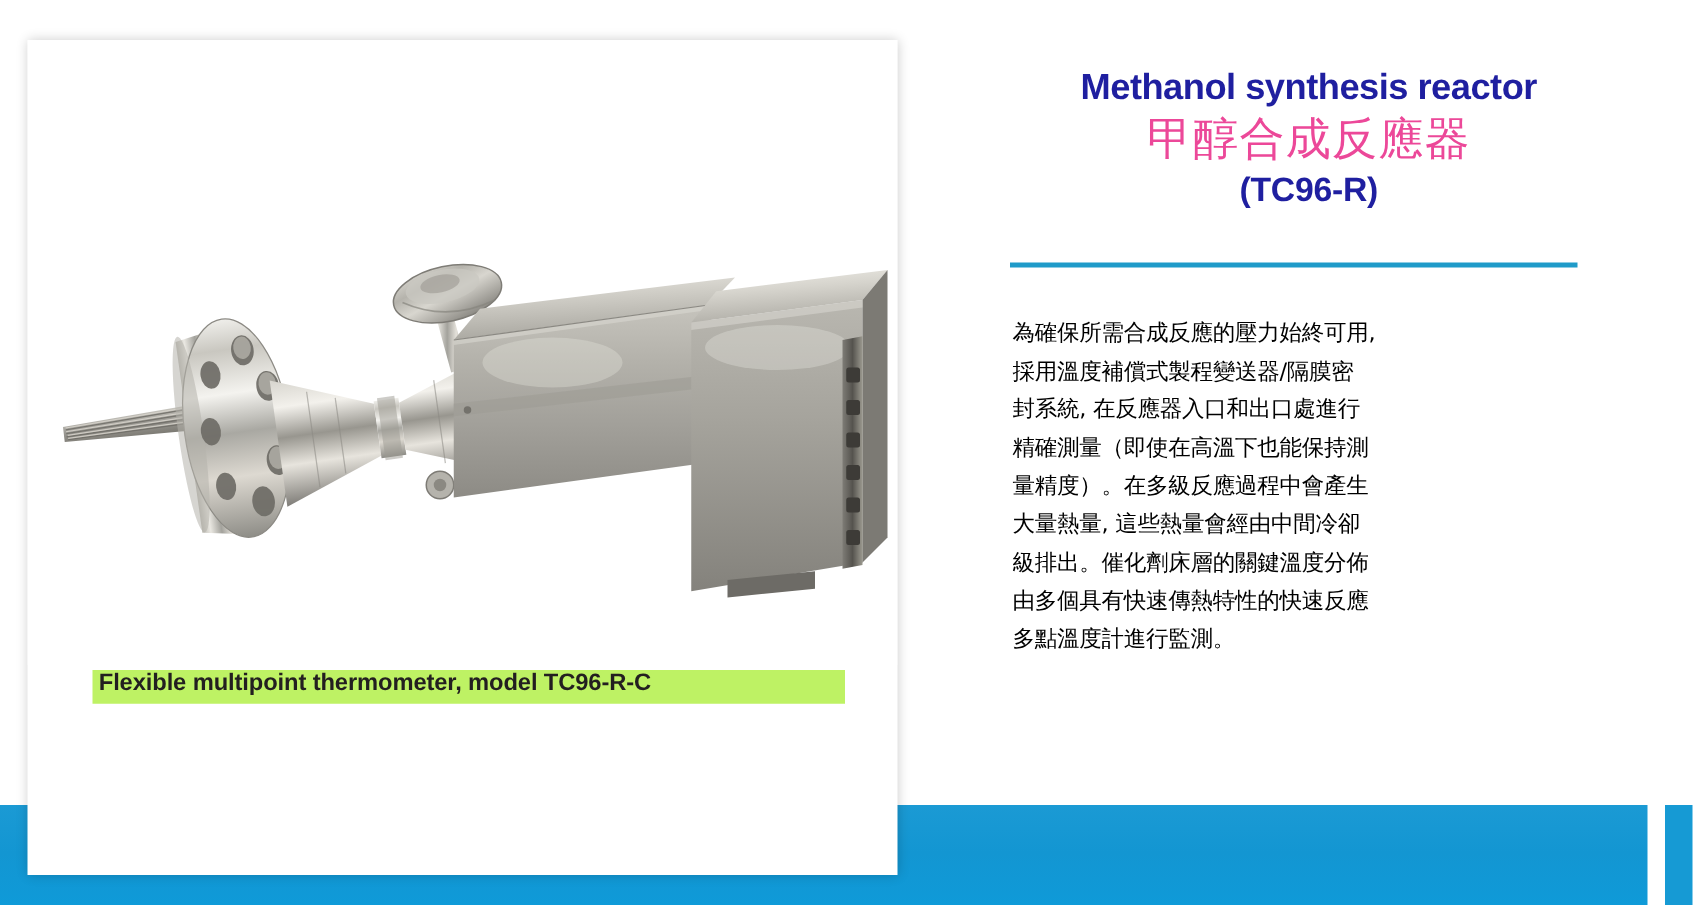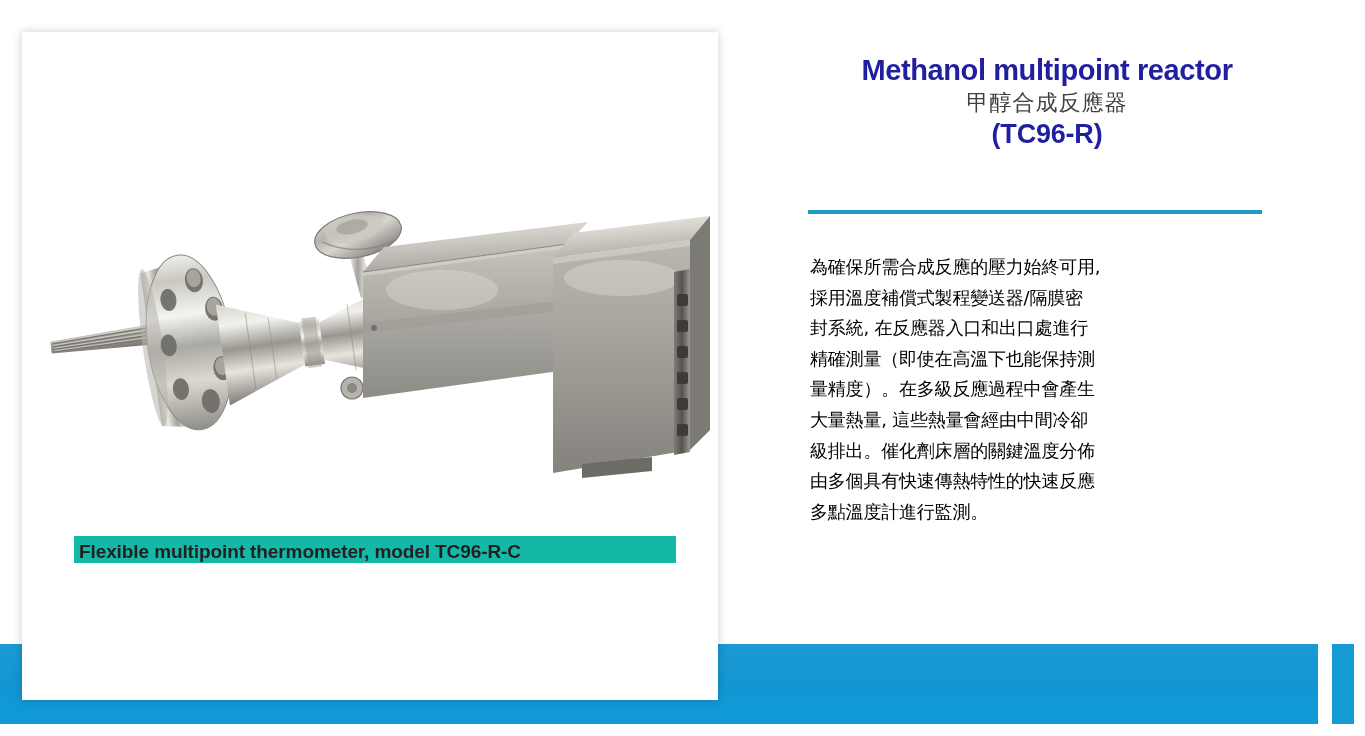--- a/index.html
+++ b/index.html
@@ -70,23 +70,23 @@
   }
   .photo-svg { display: block; }
 
   
   .caption-box {
     position: absolute;
     left: 52px;
     top: 504px;
     width: 602px;
     height: 27px;
-    background: #14b8a6;
+    background: #bef264;
     display: flex;
-    align-items: flex-end;
+    align-items: flex-start;
   }
   .caption-text {
     font-size: 19px;
     font-weight: bold;
     color: #231f20;
     letter-spacing: -0.1px;
     padding-left: 5px;
     white-space: nowrap;
     font-family: "Liberation Sans", "DejaVu Sans", sans-serif;
   }
@@ -105,23 +105,23 @@
   }
   .title-en {
     font-size: 29px;
     font-weight: bold;
     color: #1f1fa0;
     line-height: 1.26;
     letter-spacing: -0.4px;
     font-family: "Liberation Sans", "DejaVu Sans", sans-serif;
   }
   .title-zh {
-    font-size: 22px;
+    font-size: 36px;
     font-weight: normal;
-    color: #404040;
+    color: #ec4899;
     line-height: 1.30;
     letter-spacing: 1px;
     font-family: "DejaVu Sans", "Liberation Sans", sans-serif;
   }
   .title-code {
     font-size: 27px;
     font-weight: bold;
     color: #1f1fa0;
     line-height: 1.30;
     letter-spacing: -0.2px;
@@ -338,21 +338,21 @@
       </svg>
     </div>
 
     <div class="caption-box">
       <span class="caption-text">Flexible multipoint thermometer, model TC96-R-C</span>
     </div>
   </div>
 
   <div class="right-col">
     <div class="title-block">
-      <div class="title-en">Methanol multipoint reactor</div>
+      <div class="title-en">Methanol synthesis reactor</div>
       <div class="title-zh">甲醇合成反應器</div>
       <div class="title-code">(TC96-R)</div>
     </div>
 
     <div class="divider"></div>
 
     <div class="body-zh">為確保所需合成反應的壓力始終可用,
 採用溫度補償式製程變送器/隔膜密
 封系統, 在反應器入口和出口處進行
 精確測量（即使在高溫下也能保持測

